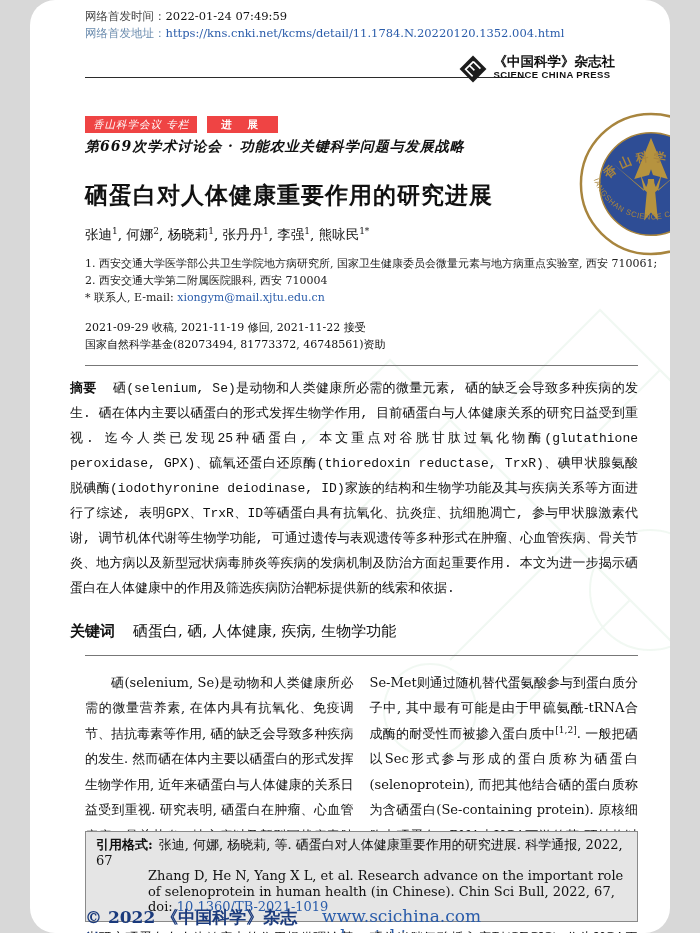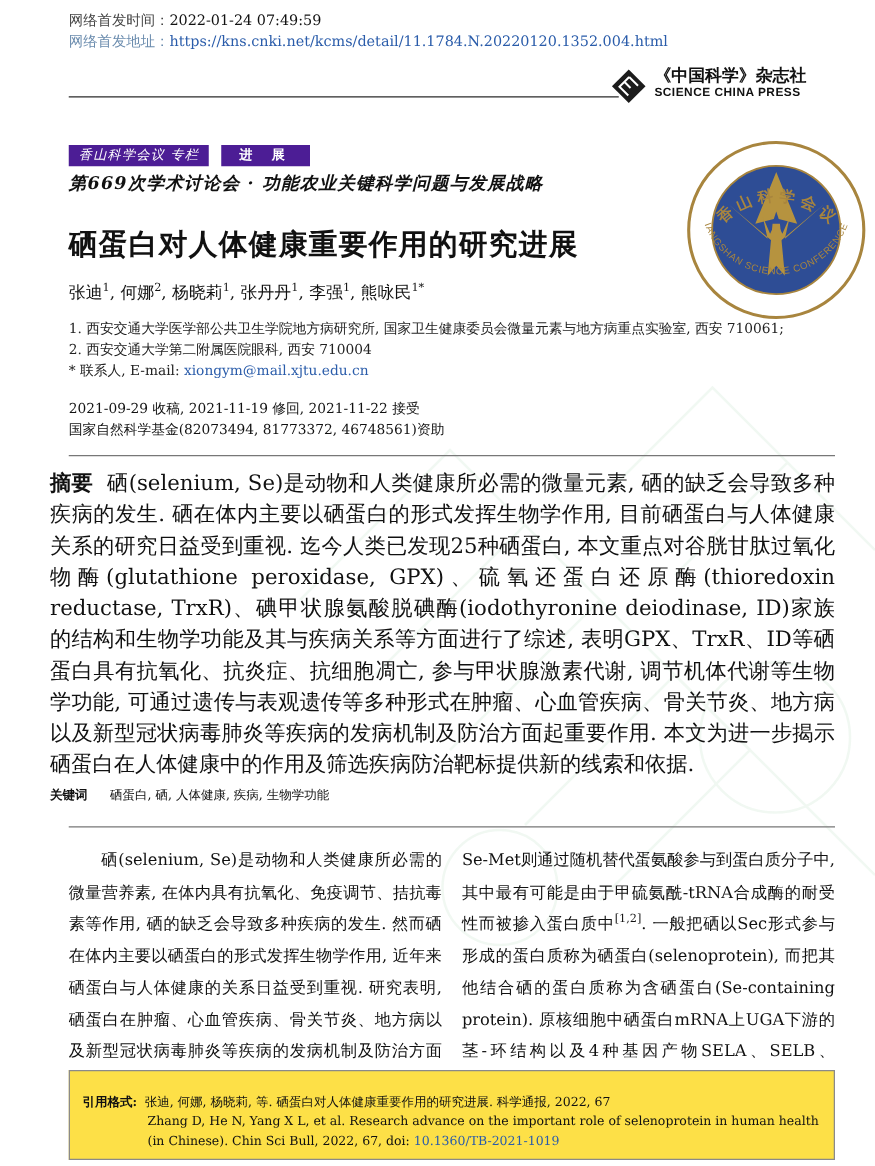--- a/index.html
+++ b/index.html
@@ -1,71 +1,72 @@
 <!DOCTYPE html>
 <html><head>
 <meta charset="utf-8">
 <style>
   html,body{margin:0;padding:0;background:#d8d8d8;}
   .page{
     position:relative;
-    width:700px;height:933px;
+    width:640px;height:933px;
     margin:0 auto;
     background:#ffffff;
     overflow:hidden;
     font-family:"DejaVu Serif","Liberation Serif",serif;
     color:#111;
+    border-radius:25px;
   }
   .layer{position:relative;z-index:2;}
   
   .watermark{position:absolute;left:230px;top:290px;z-index:1;opacity:.55;pointer-events:none;}
   
   .meta{padding:8px 0 0 55px;font-size:11.5px;line-height:17px;font-family:"DejaVu Serif","Liberation Serif",serif;}
   .meta .lbl{color:#444;}
   .meta .lbl2{color:#6b8cae;}
   .meta a, .link{color:#2a5caa;text-decoration:none;}
   
   .header{position:relative;margin:10px 55px 0 55px;height:60px;}
   .journal-logo{font-size:21px;font-weight:bold;font-style:italic;letter-spacing:9px;line-height:22px;}
   .header-rule{position:absolute;left:0;top:25px;width:440px;border-top:1.6px solid #2b2b2b;}
   .press{position:absolute;right:0;top:2px;display:flex;gap:6px;}
   .press-text{text-align:left;}
   .press-cn{font-size:13.5px;font-weight:bold;line-height:15px;}
   .press-en{font-size:9.5px;font-weight:bold;letter-spacing:.4px;font-family:"Liberation Sans","DejaVu Sans",sans-serif;}
   .badges{margin:4px 0 0 55px;display:flex;gap:10px;}
-  .badge{background:#4c1d95;color:#fff;font-size:10.5px;padding:2px 8px;line-height:13px;}
+  .badge{background:#ef4444;color:#fff;font-size:10.5px;padding:2px 8px;line-height:13px;}
   .badge.script{font-style:italic;letter-spacing:1px;}
   .badge.wide{letter-spacing:6px;font-weight:bold;padding:2px 14px;}
   .conf-line{margin:5px 0 0 55px;font-size:14px;font-weight:bold;font-style:italic;letter-spacing:1px;}
   
   .seal{position:absolute;left:547px;top:110px;z-index:1;}
   
   .title{margin:24px 0 0 55px;font-size:23px;font-weight:bold;letter-spacing:1px;max-width:470px;}
   .authors{margin:14px 0 0 55px;font-size:13.5px;}
   .authors sup{font-size:9px;}
   .affil{margin:11px 0 0 55px;font-size:11px;line-height:17px;color:#222;}
   .dates{margin:13px 0 0 55px;font-size:11px;line-height:17px;}
   .rule{border:none;border-top:1px solid #777;margin:12px 32px 0 55px;}
   
-  .abstract{margin:10px 32px 0 40px;font-size:17px;line-height:25px;text-align:justify;}
+  .abstract{margin:10px 32px 0 40px;font-size:13px;line-height:25px;text-align:justify;font-family:Liberation Mono, monospace;}
   .abstract b{font-weight:bold;}
-  .keywords{margin:0 32px 0 40px;font-size:10px;line-height:24px;}
+  .keywords{margin:18px 32px 0 40px;font-size:15px;line-height:24px;}
   .keywords .kw-label{font-weight:bold;margin-right:18px;}
   
   .columns{display:flex;gap:16px;margin:14px 32px 0 55px;height:300px;overflow:hidden;}
   .col{flex:1;font-size:13px;line-height:25.5px;text-align:justify;}
   .col p{margin:0;}
   .col p.indent{text-indent:2em;}
   .col sup{font-size:9px;line-height:0;}
   .sec-heading{font-size:15px;font-weight:bold;margin:10px 0 8px 0;}
   .sec-heading .sec-no{margin-right:14px;}
   
   .cite-box{position:absolute;left:55px;right:32px;bottom:48px;z-index:2;
-    border:1px solid #8a8a8a;background:#fde047;padding:18px 10px 6px 10px;
-    font-size:10px;line-height:15.5px;}
+    border:1px solid #8a8a8a;background:#e5e5e5;padding:5px 10px 6px 10px;
+    font-size:13px;line-height:15.5px;}
   .cite-box .cite-label{font-weight:bold;margin-right:6px;}
   .cite-en{padding-left:52px;}
   
   .footer{position:absolute;left:55px;right:32px;bottom:18px;z-index:2;
     display:flex;justify-content:space-between;font-size:17px;}
   .footer .copyright{color:#1a3a7c;font-weight:bold;}
   .footer .site{margin-left:14px;}
 </style>
 </head>
 <body>

